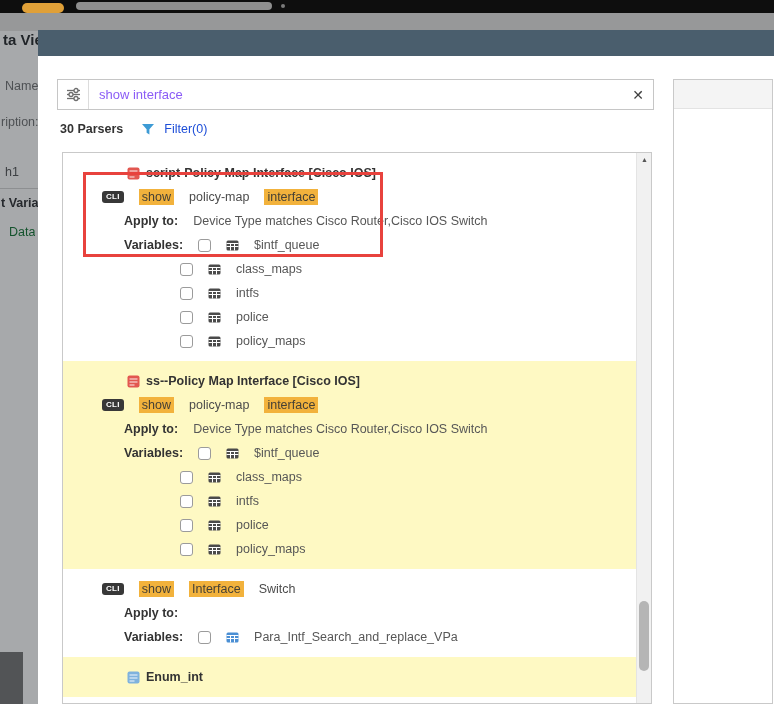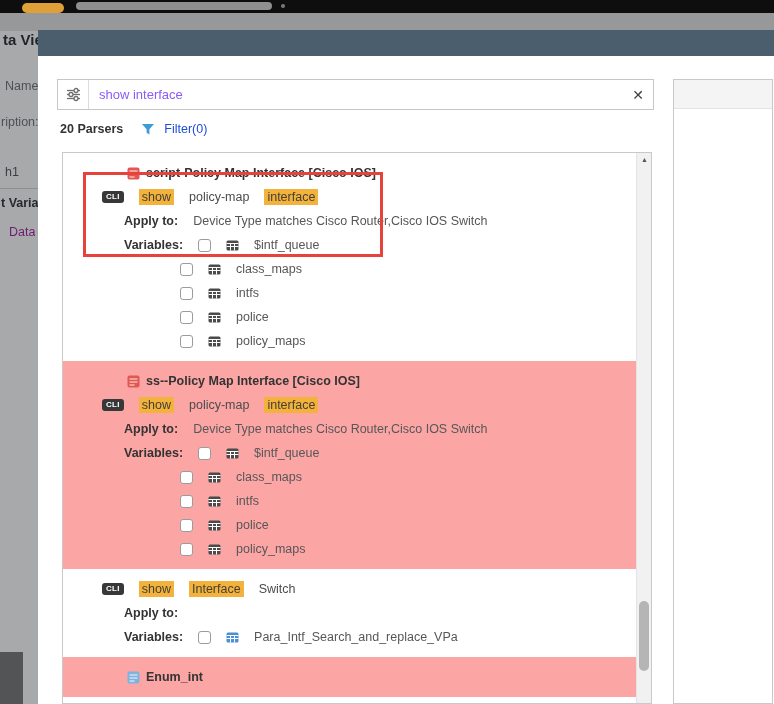--- a/index.html
+++ b/index.html
@@ -17,21 +17,21 @@
   
   .page-bg { position: absolute; left: 0; top: 13px; width: 774px; height: 691px; background: #a7a9ab; z-index: 1; }
   .page-bg .top-band { position: absolute; left: 0; top: 0; width: 100%; height: 18px; background: #979899; }
   .bg-frag { position: absolute; color: #4e5154; white-space: nowrap; overflow: hidden; }
   .bg-title { left: 3px; top: 18px; font-size: 15px; font-weight: bold; color: #1f2327; }
   .bg-name { left: 5px; top: 66px; }
   .bg-desc { left: 1px; top: 102px; }
   .bg-dev { left: 5px; top: 152px; color: #3d4043; }
   .bg-divider { position: absolute; left: 0; top: 175px; width: 38px; height: 1px; background: #8d8f91; }
   .bg-vars { left: 1px; top: 183px; font-weight: bold; color: #26292d; }
-  .bg-data { left: 9px; top: 212px; color: #701a75; }
+  .bg-data { left: 9px; top: 212px; color: #14532d; }
   .bg-dark-block { position: absolute; left: 0; top: 639px; width: 23px; height: 52px; background: #525456; }
 
   
   .modal { position: absolute; left: 38px; top: 30px; width: 736px; height: 674px; background: #fff; z-index: 10; }
   .modal-header { position: absolute; left: 0; top: 0; width: 100%; height: 26px; background: #4a5e6d; }
   .modal-title { position: absolute; left: 13px; top: 0; line-height: 26px; color: #fff; font-weight: normal; font-size: 12.5px; margin-top: 33px; }
 
   
   .search-box { position: absolute; left: 19px; top: 49px; width: 597px; height: 31px; border: 1px solid #c6c6c6; background: #fff; display: flex; align-items: center; }
   .search-prefix { width: 31px; height: 100%; border-right: 1px solid #dcdcdc; display: flex; align-items: center; justify-content: center; flex: none; }
@@ -41,21 +41,21 @@
   
   .results-row { position: absolute; left: 22px; top: 88px; height: 22px; display: flex; align-items: center; gap: 9px; }
   .results-count { font-weight: bold; color: #333; }
   .funnel { margin-left: 9px; display: inline-flex; }
   .filter-link { color: #1d4ed8; cursor: pointer; }
 
   
   .list-box { position: absolute; left: 24px; top: 122px; width: 590px; height: 552px; border: 1px solid #c9c9c9; background: #fff; overflow: hidden; }
   .list-items { position: absolute; left: 0; top: 0; width: 574px; }
   .parser-item { padding: 8px 0 8px 16px; background: #fff; }
-  .parser-item.alt { background: #fca5a5; }
+  .parser-item.alt { background: #fef9c3; }
   .row { display: flex; align-items: center; height: 24px; gap: 15px; }
   .title-row { gap: 6px; padding-left: 48px; }
   .p-name { font-weight: bold; color: #333; }
   .indent { margin-left: 23px; }
   .indent2 { margin-left: 101px; }
   .cli-badge { background: #383838; color: #fff; font-size: 8px; font-weight: bold; padding: 2px 4px; border-radius: 3px; line-height: 1; letter-spacing: .3px; }
   .cli-seg { color: #4c4c4c; }
   .hl { background: #f2b23c; color: #454035; padding: 1px 3px; }
   .lbl { font-weight: bold; color: #333; margin-left: 22px; }
   .val { color: #575757; }
@@ -110,21 +110,21 @@
           <line x1="2" y1="12.5" x2="15" y2="12.5"></line>
             <circle cx="11" cy="12.5" r="2"></circle>
         </g>
       </svg>
     </span>
     <input class="search-input" type="text" value="show interface" style="">
     <span class="clear-x">✕</span>
   </div>
 
   <div class="results-row">
-    <span class="results-count">20 Parsers</span>
+    <span class="results-count">30 Parsers</span>
     <span class="funnel">
       <svg width="14" height="13" viewBox="0 0 14 13">
           <path d="M1 1 h12 l-4.6 5.2 v5.4 l-2.8 -1.8 v-3.6 z" fill="#3d9bd5"></path>
         </svg>
     </span>
     <span class="filter-link">Filter(0)</span>
   </div>
 
   <div class="list-box">
     <div class="list-items" id="parser-list">

